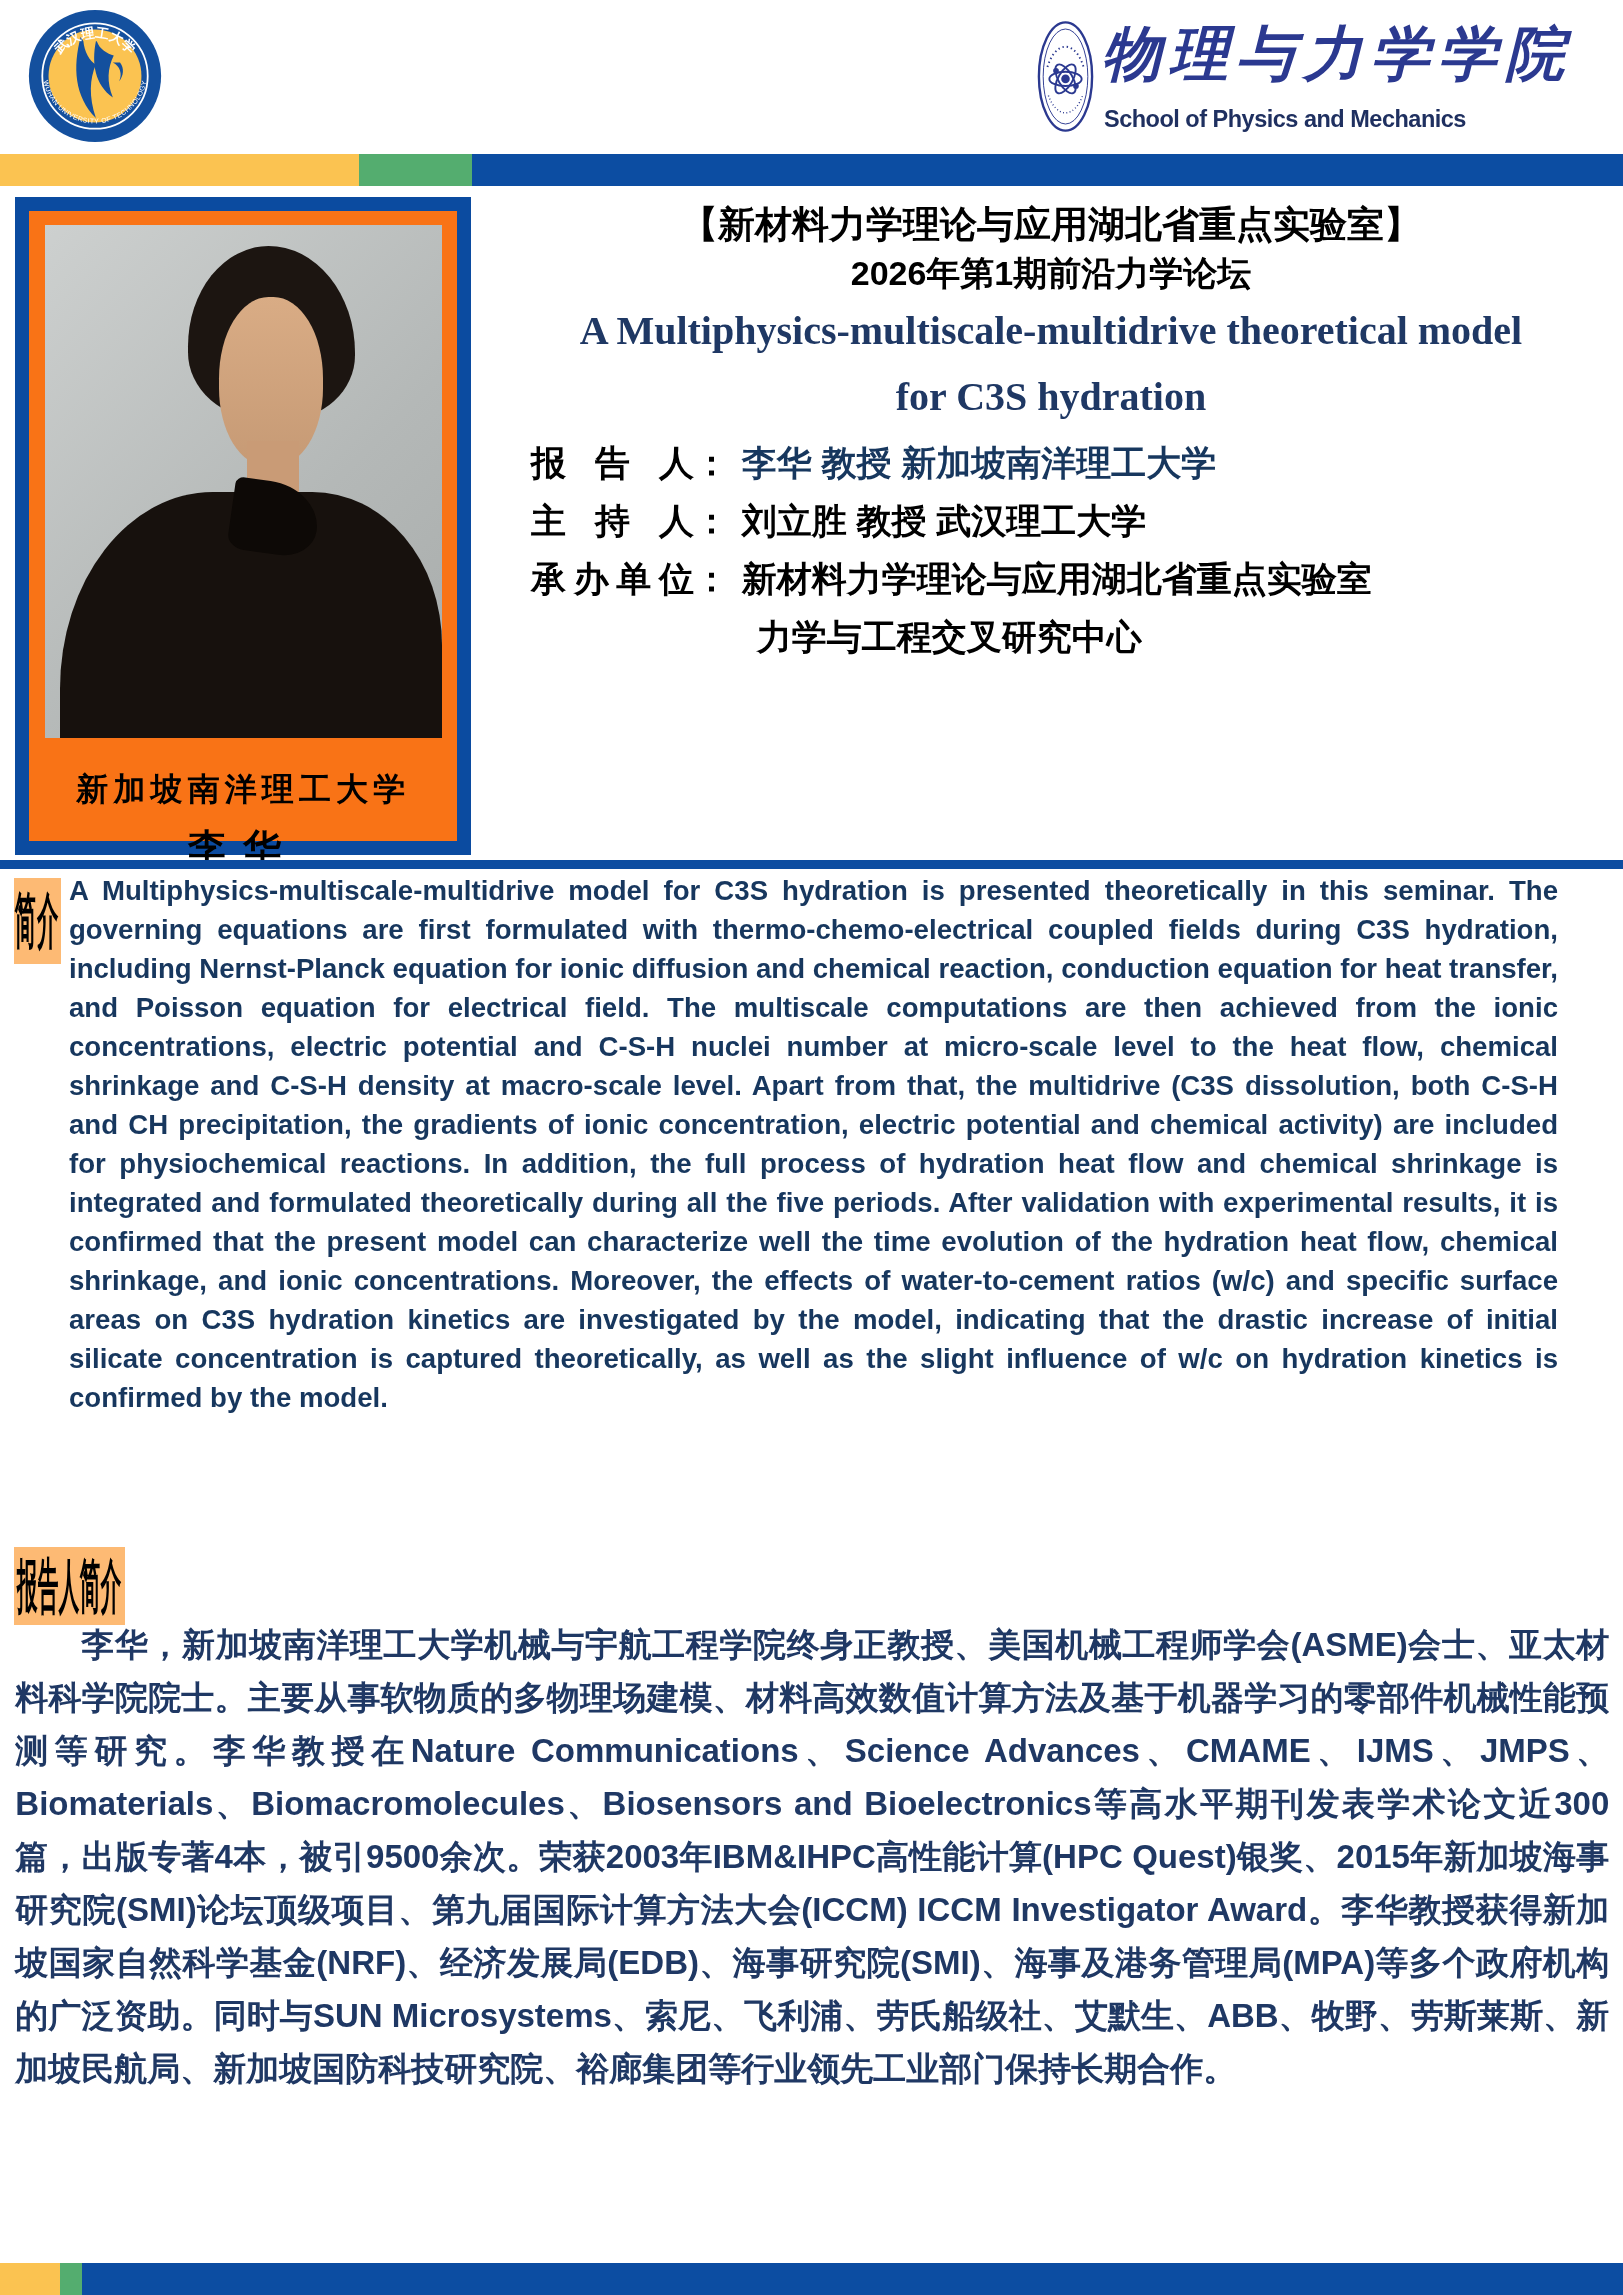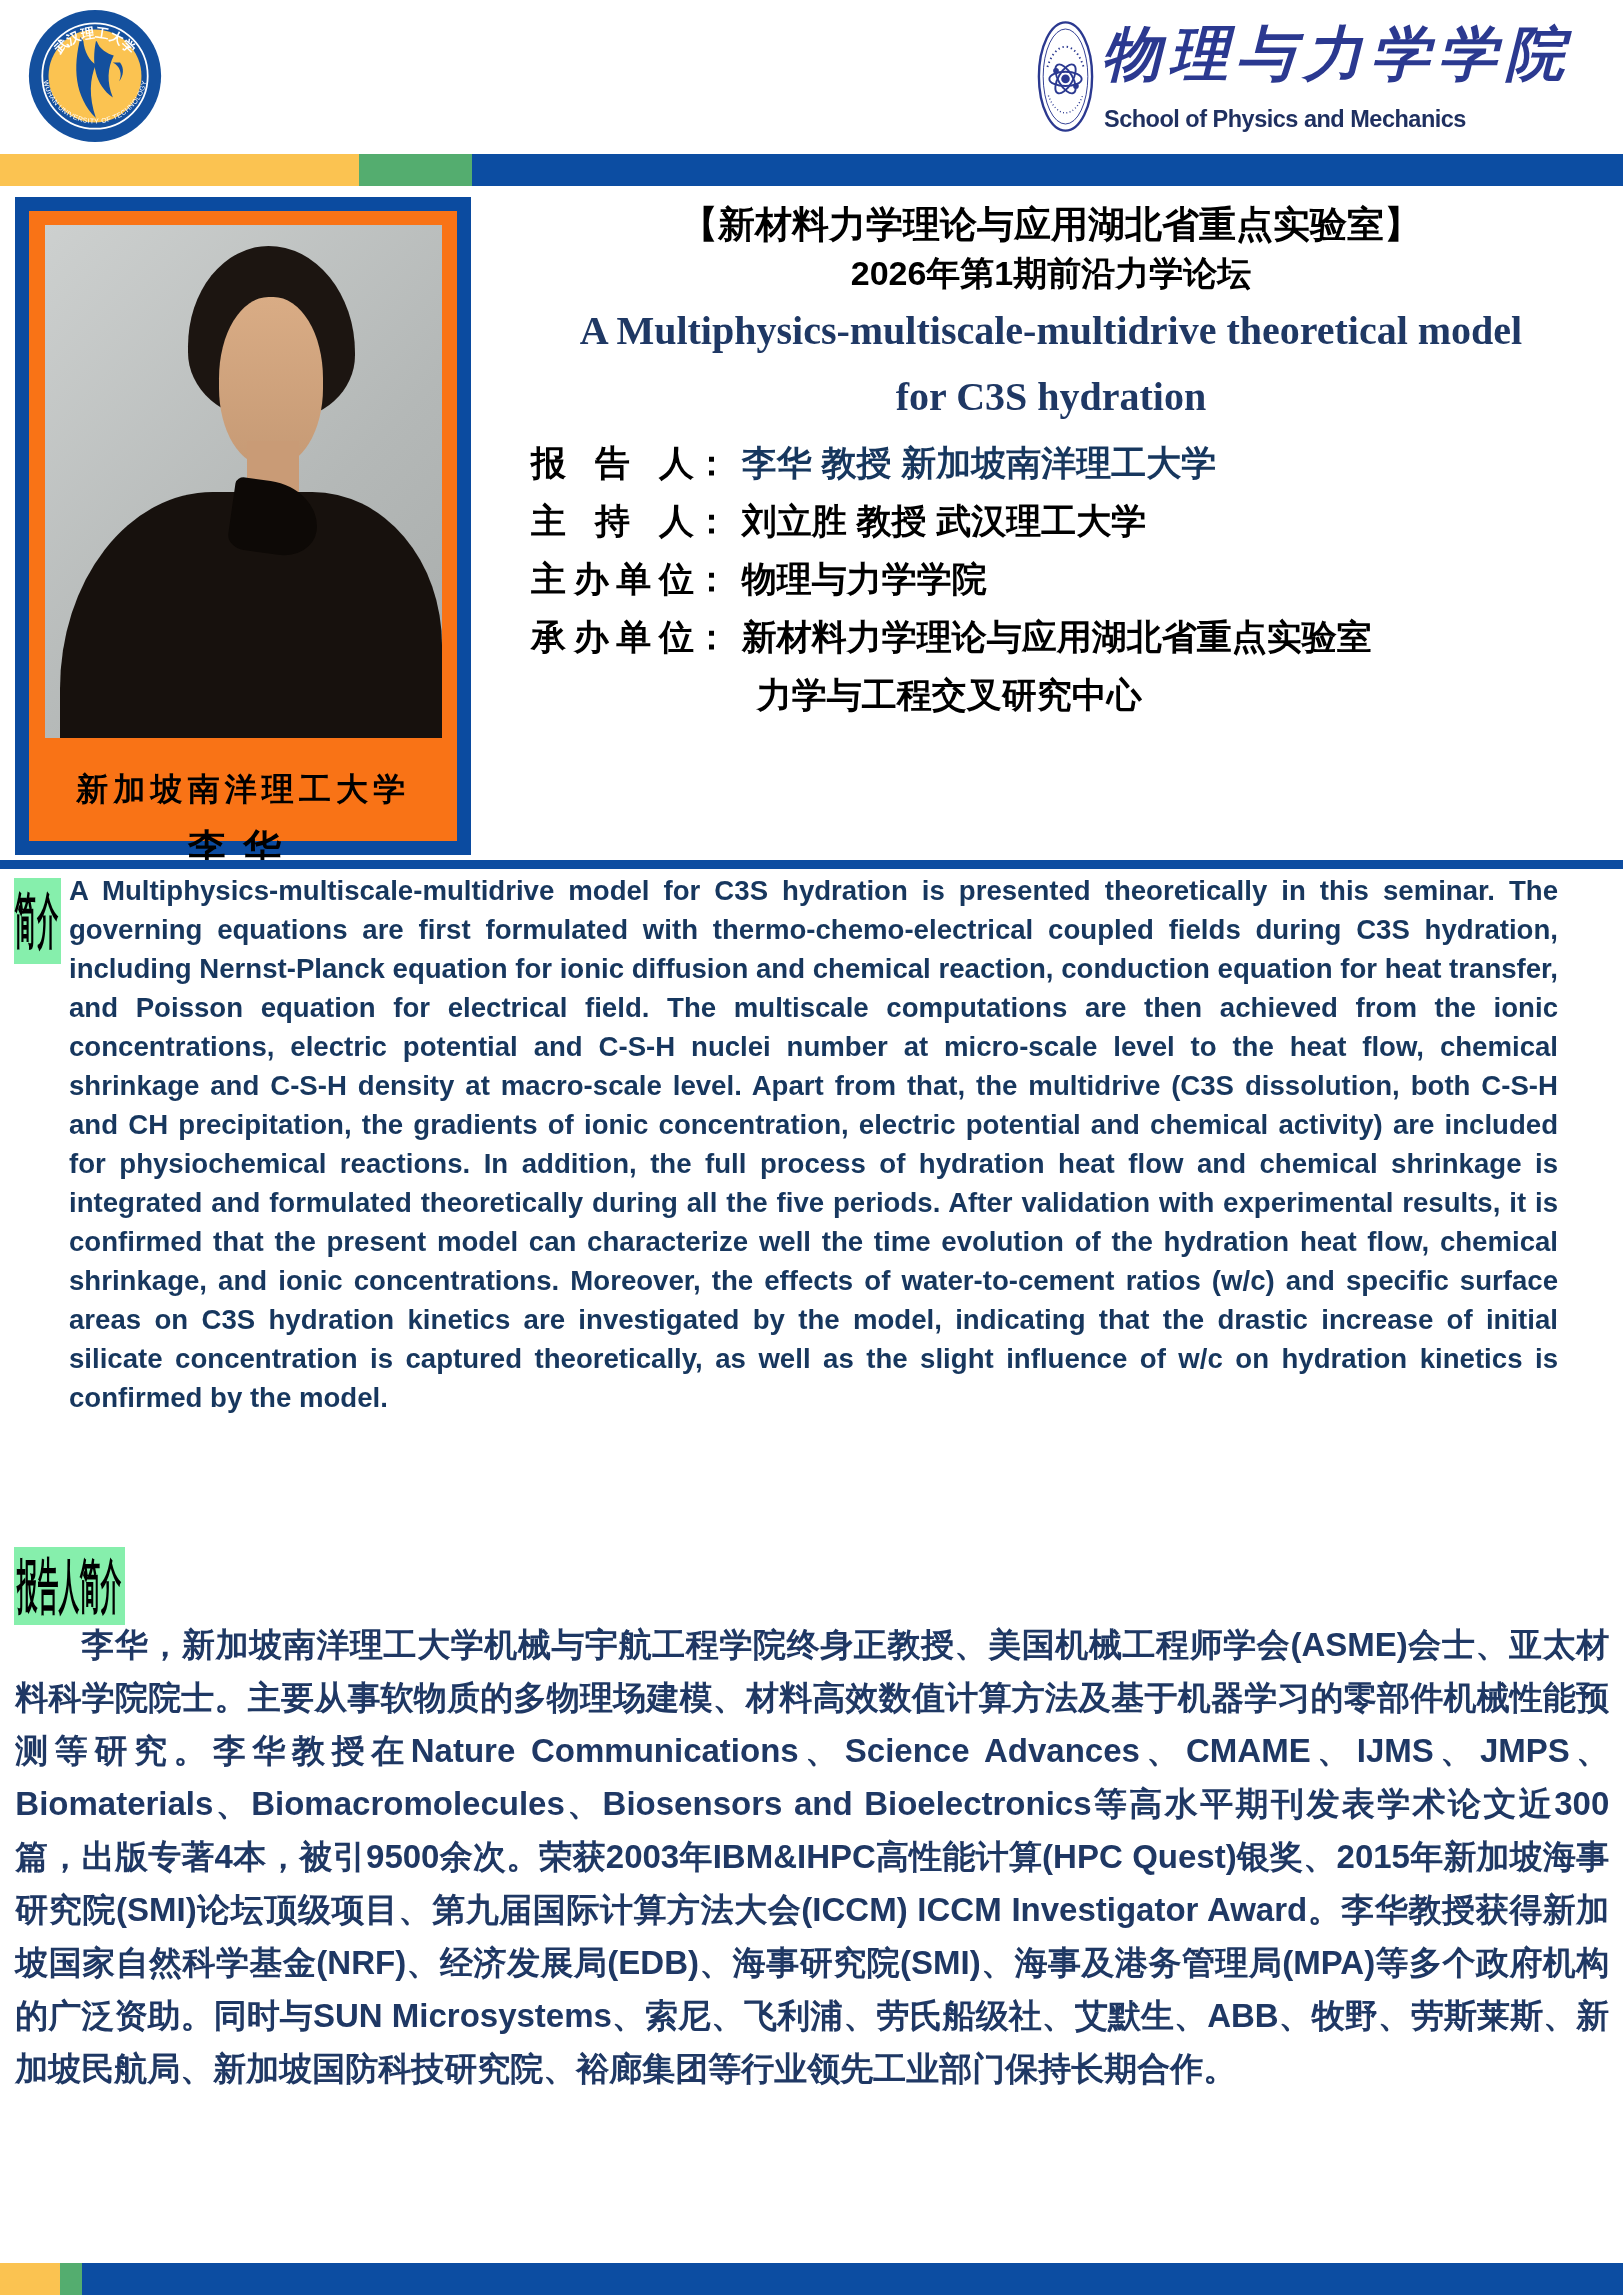--- a/index.html
+++ b/index.html
@@ -54,21 +54,21 @@
   .info-label{display:inline-block;width:163px;text-align:justify;text-align-last:justify;}
   .info-colon{display:inline-block;}
   .info-value{margin-left:12.8px;}
   .info-value.hl{color:#17375e;}
   .info-row.cont{padding-left:213px;}
 
   
   .divider{position:absolute;left:0;top:860px;width:1624px;height:9.2px;background:#0d4da1;}
 
   
-  .sec-head{position:absolute;background:#86efac;display:flex;align-items:center;justify-content:center;}
+  .sec-head{position:absolute;background:#fdba74;display:flex;align-items:center;justify-content:center;}
   .jj-box{left:13.8px;top:878px;width:47px;height:86px;}
   .bgr-box{left:13.8px;top:1547px;width:111px;height:78px;}
   .stretch{display:inline-block;font-weight:600;color:#000;transform:scaleY(2.85);
         transform-origin:center center;white-space:nowrap;}
   .jj-box .stretch{font-size:21px;letter-spacing:1.5px;}
   .bgr-box .stretch{font-size:20.4px;letter-spacing:0.5px;}
 
   
   .abstract{position:absolute;left:69px;top:871px;width:1489px;
         font-size:27.6px;line-height:39px;font-weight:bold;color:#17375e;
@@ -144,23 +144,20 @@
   <div class="head-line title-en title2">for C3S hydration</div>
 
   <div class="info-rows">
     <div class="info-row">
       <span class="info-label">报告人</span><span class="info-colon">：</span><span class="info-value hl">李华 教授 新加坡南洋理工大学</span>
     </div>
     <div class="info-row">
       <span class="info-label">主持人</span><span class="info-colon">：</span><span class="info-value">刘立胜 教授 武汉理工大学</span>
     </div>
     <div class="info-row">
-      <span class="info-label">主办单位</span><span class="info-colon">：</span><span class="info-value">物理与力学学院</span>
-    </div>
-    <div class="info-row">
       <span class="info-label">承办单位</span><span class="info-colon">：</span><span class="info-value">新材料力学理论与应用湖北省重点实验室</span>
     </div>
     <div class="info-row cont">
       <span class="info-value">力学与工程交叉研究中心</span>
     </div>
   </div>
 
   <div class="divider"></div>
 
   <div class="sec-head jj-box">

